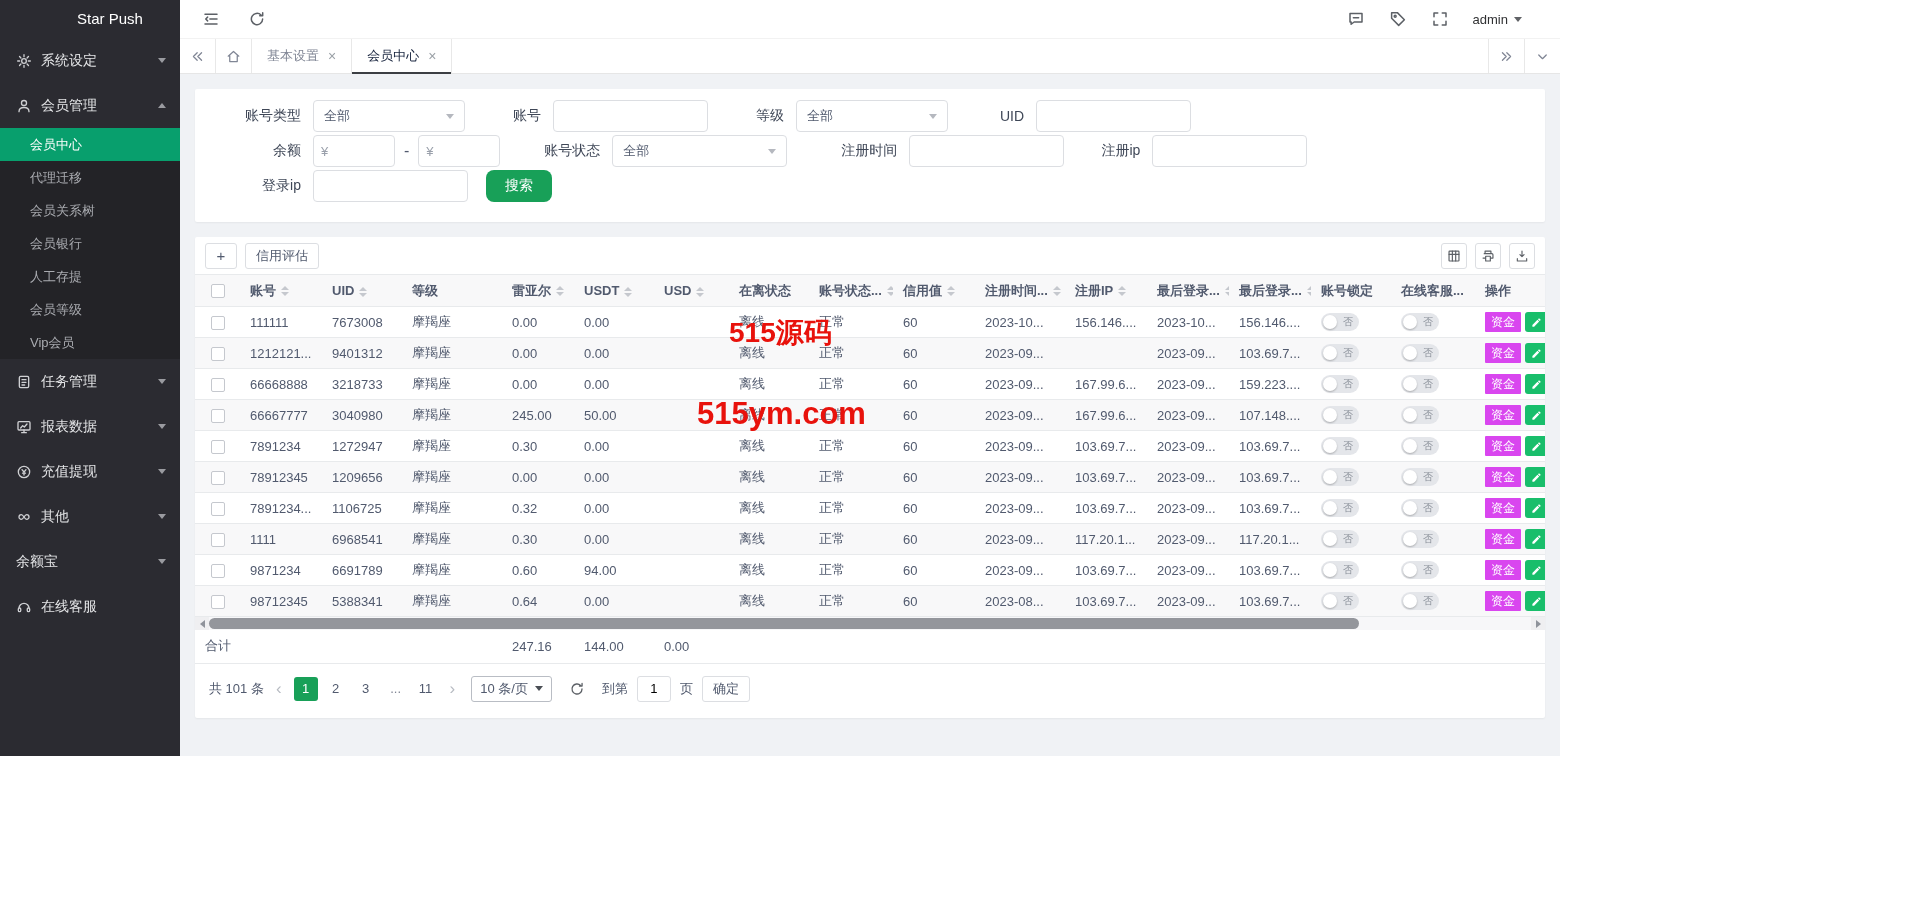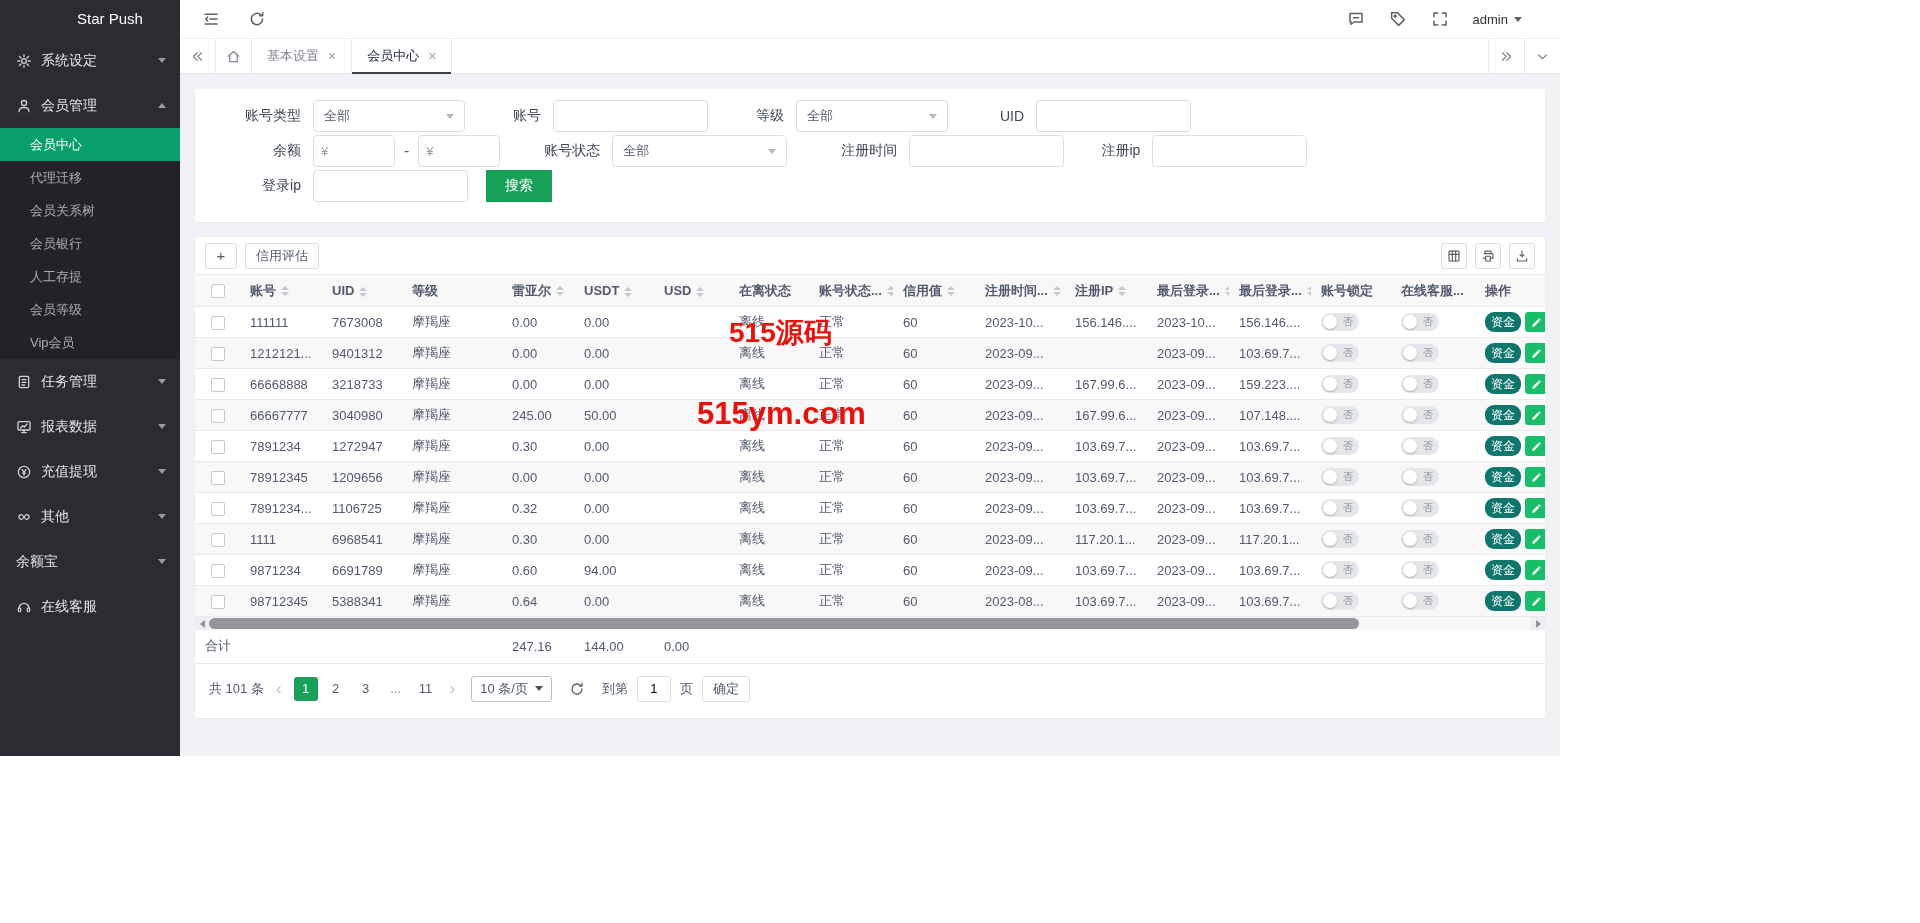--- a/index.html
+++ b/index.html
@@ -65,21 +65,21 @@
     color:#515a6e; cursor:pointer; }
   .select .caret.down { border-top-color:#b5b8bf; }
   .select.w175 { width:175px; }
   .f-input { width:155px; height:32px; border:1px solid #dcdee2; border-radius:4px; padding:0 8px;
     font-size:13px; color:#515a6e; outline:none; background:#fff; }
   .money { position:relative; width:82px; }
   .money .prefix { position:absolute; left:8px; top:50%; transform:translateY(-50%); color:#9aa0ab; font-size:13px; }
   .money input { width:82px; height:32px; border:1px solid #dcdee2; border-radius:4px; padding:0 6px 0 22px;
     font-size:13px; outline:none; }
   .dash { margin:0 9px; color:#515a6e; }
-  .btn-search { height:32px; padding:0 19px; background:#18a058; color:#fff; border:none; border-radius:0;
+  .btn-search { height:32px; padding:0 19px; background:#18a058; color:#fff; border:none; border-radius:8px;
     font-size:14px; margin-left:18px; cursor:pointer; }
 
   
   .table-card { padding:0 0 4px; }
   .tbl-toolbar { display:flex; align-items:center; gap:8px; padding:6px 10px; height:37px; }
   .btn { background:#fff; border:1px solid #dcdee2; border-radius:3px; color:#515a6e; font-size:13px; cursor:pointer; }
   .btn.sm { height:26px; padding:0 10px; }
   .btn-plus { width:32px; font-size:15px; }
   .spacer { flex:1; }
   .icon-btn { width:26px; height:26px; border:1px solid #dcdee2; border-radius:3px; background:#fff;
@@ -98,21 +98,21 @@
   .sorter { display:inline-flex; flex-direction:column; margin-left:5px; gap:2px; vertical-align:middle; cursor:pointer; }
   .s-up { width:0; height:0; border-left:4px solid transparent; border-right:4px solid transparent; border-bottom:4px solid #c5c8ce; }
   .s-down { width:0; height:0; border-left:4px solid transparent; border-right:4px solid transparent; border-top:4px solid #c5c8ce; }
 
   .switch { display:inline-flex; align-items:center; justify-content:flex-end; width:38px; height:18px;
     border-radius:9px; background:#e4e6ea; position:relative; cursor:pointer; padding-right:6px; vertical-align:middle; }
   .switch .knob { position:absolute; left:2px; top:2px; width:14px; height:14px; border-radius:50%; background:#fff;
     box-shadow:0 1px 2px rgba(0,0,0,.25); }
   .switch em { font-style:normal; font-size:10px; color:#8a9099; }
 
-  .btn-fund { height:20px; padding:0 6px; background:#0f766e; color:#fff; border:none; border-radius:9px;
+  .btn-fund { height:20px; padding:0 6px; background:#d946ef; color:#fff; border:none; border-radius:1px;
     font-size:12px; cursor:pointer; margin-right:4px; vertical-align:middle; }
   .btn-edit { height:20px; width:22px; background:#19be6b; color:#fff; border:none; border-radius:3px;
     cursor:pointer; display:inline-flex; align-items:center; justify-content:center; vertical-align:middle; }
   .btn-edit svg { width:11px; height:11px; }
 
   .hscroll { display:flex; align-items:center; height:13px; background:#f7f7f9; width:1350px; }
   .hs-arrow { width:14px; height:13px; display:flex; align-items:center; justify-content:center; background:#efeff1; cursor:pointer; }
   .hs-arrow.left::before { content:""; border-top:4px solid transparent; border-bottom:4px solid transparent; border-right:5px solid #8f939b; }
   .hs-arrow.right::before { content:""; border-top:4px solid transparent; border-bottom:4px solid transparent; border-left:5px solid #8f939b; }
   .hs-track { flex:1; height:13px; position:relative; }

